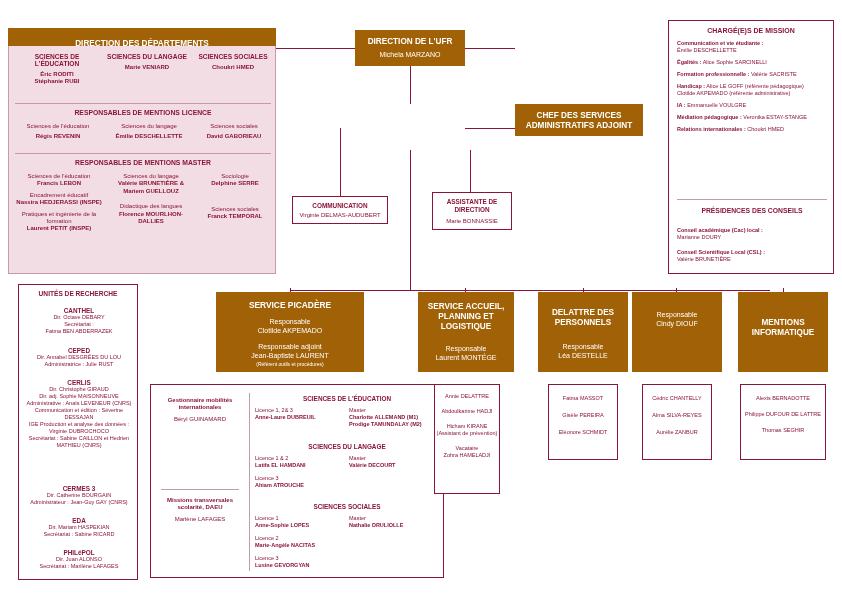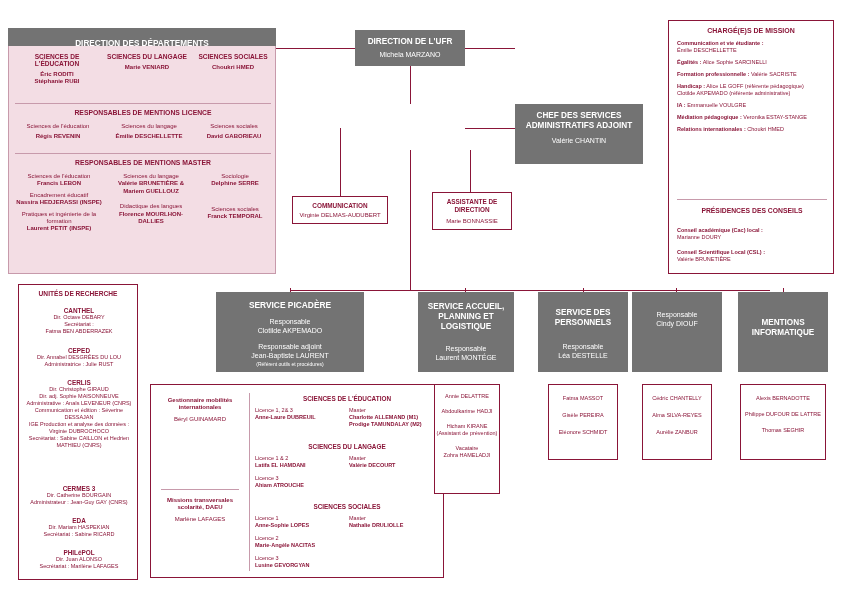--- a/index.html
+++ b/index.html
@@ -9,21 +9,21 @@
     color:#8a1538;position:relative;overflow:hidden;
   }
   .page{position:relative;width:842px;height:595px;}
   .abs{position:absolute;box-sizing:border-box;}
   .title{
     top:6px;left:0;width:842px;text-align:center;
     font-size:12.5px;font-weight:bold;color:#6f1030;letter-spacing:.3px;
   }
   
   .box{box-sizing:border-box;}
-  .dark{background:#737373;color:#ffffff;text-align:center;}
+  .dark{background:#a16207;color:#ffffff;text-align:center;}
   .dark .bt{font-weight:bold;font-size:8.2px;line-height:10px;}
   .dark .bs{font-size:7px;line-height:9px;font-weight:normal;}
   .pinkpanel{background:#f3dde4;border:1px solid #c79aab;}
   .outline{background:#ffffff;border:1px solid #8a1538;}
   .xtiny{font-size:5.5px;line-height:7px;}
   .c{text-align:center;}
   .b{font-weight:bold;}
   .line{position:absolute;background:#8a1538;}
   .unit-name{font-weight:bold;font-size:6.4px;color:#8a1538;}
   .col-head{font-weight:bold;font-size:6.6px;color:#8a1538;text-align:center;}
@@ -115,21 +115,21 @@
     </div>
   </div>
 
   <div class="abs dark box" style="left:355px;top:30px;width:110px;height:36px;padding-top:7px;">
     <div class="bt">DIRECTION DE L'UFR</div>
     <div class="bs" style="margin-top:3px;">Michela MARZANO</div>
   </div>
 
 
 
-  <div class="abs dark box" style="left:515px;top:104px;width:128px;height:60px;padding-top:7px;">
+  <div class="abs dark box" style="left:515px;top:104px;width:128px;height:32px;padding-top:7px;">
     <div class="bt">CHEF DES SERVICES ADMINISTRATIFS ADJOINT</div>
     <div class="bs" style="margin-top:5px;">Valérie CHANTIN</div>
   </div>
 
   <div class="abs outline box c" style="left:292px;top:196px;width:96px;height:28px;padding-top:5px;">
     <div class="b" style="font-size:6.4px;">COMMUNICATION</div>
     <div style="font-size:6px;margin-top:3px;">Virginie DELMAS-AUDUBERT</div>
   </div>
 
   <div class="abs outline box c" style="left:432px;top:192px;width:80px;height:38px;padding-top:5px;">
@@ -301,21 +301,21 @@
   <div class="abs outline c" style="left:434px;top:384px;width:66px;height:110px;padding-top:8px;">
     <div class="xtiny" style="margin-bottom:8px;">Annie DELATTRE</div>
     <div class="xtiny" style="margin-bottom:8px;">Abdoulkarime HADJI</div>
     <div class="xtiny">Hicham KIRANE</div>
     <div class="xtiny" style="margin-bottom:8px;">(Assistant de prévention)</div>
     <div class="xtiny">Vacataire</div>
     <div class="xtiny">Zohra HAMELADJI</div>
   </div>
 
   <div class="abs dark" style="left:538px;top:292px;width:90px;height:80px;padding-top:16px;">
-    <div class="bt">SERVICE DES PERSONNELS</div>
+    <div class="bt">DELATTRE DES PERSONNELS</div>
     <div class="bs" style="margin-top:14px;">Responsable</div>
     <div class="bs b">Léa DESTELLE</div>
   </div>
   <div class="abs outline c" style="left:548px;top:384px;width:70px;height:76px;padding-top:10px;">
     <div class="xtiny" style="margin-bottom:10px;">Fatma MASSOT</div>
     <div class="xtiny" style="margin-bottom:10px;">Gisèle PEREIRA</div>
     <div class="xtiny">Eléonore SCHMIDT</div>
   </div>
 
   <div class="abs dark" style="left:632px;top:292px;width:90px;height:80px;padding-top:10px;">

